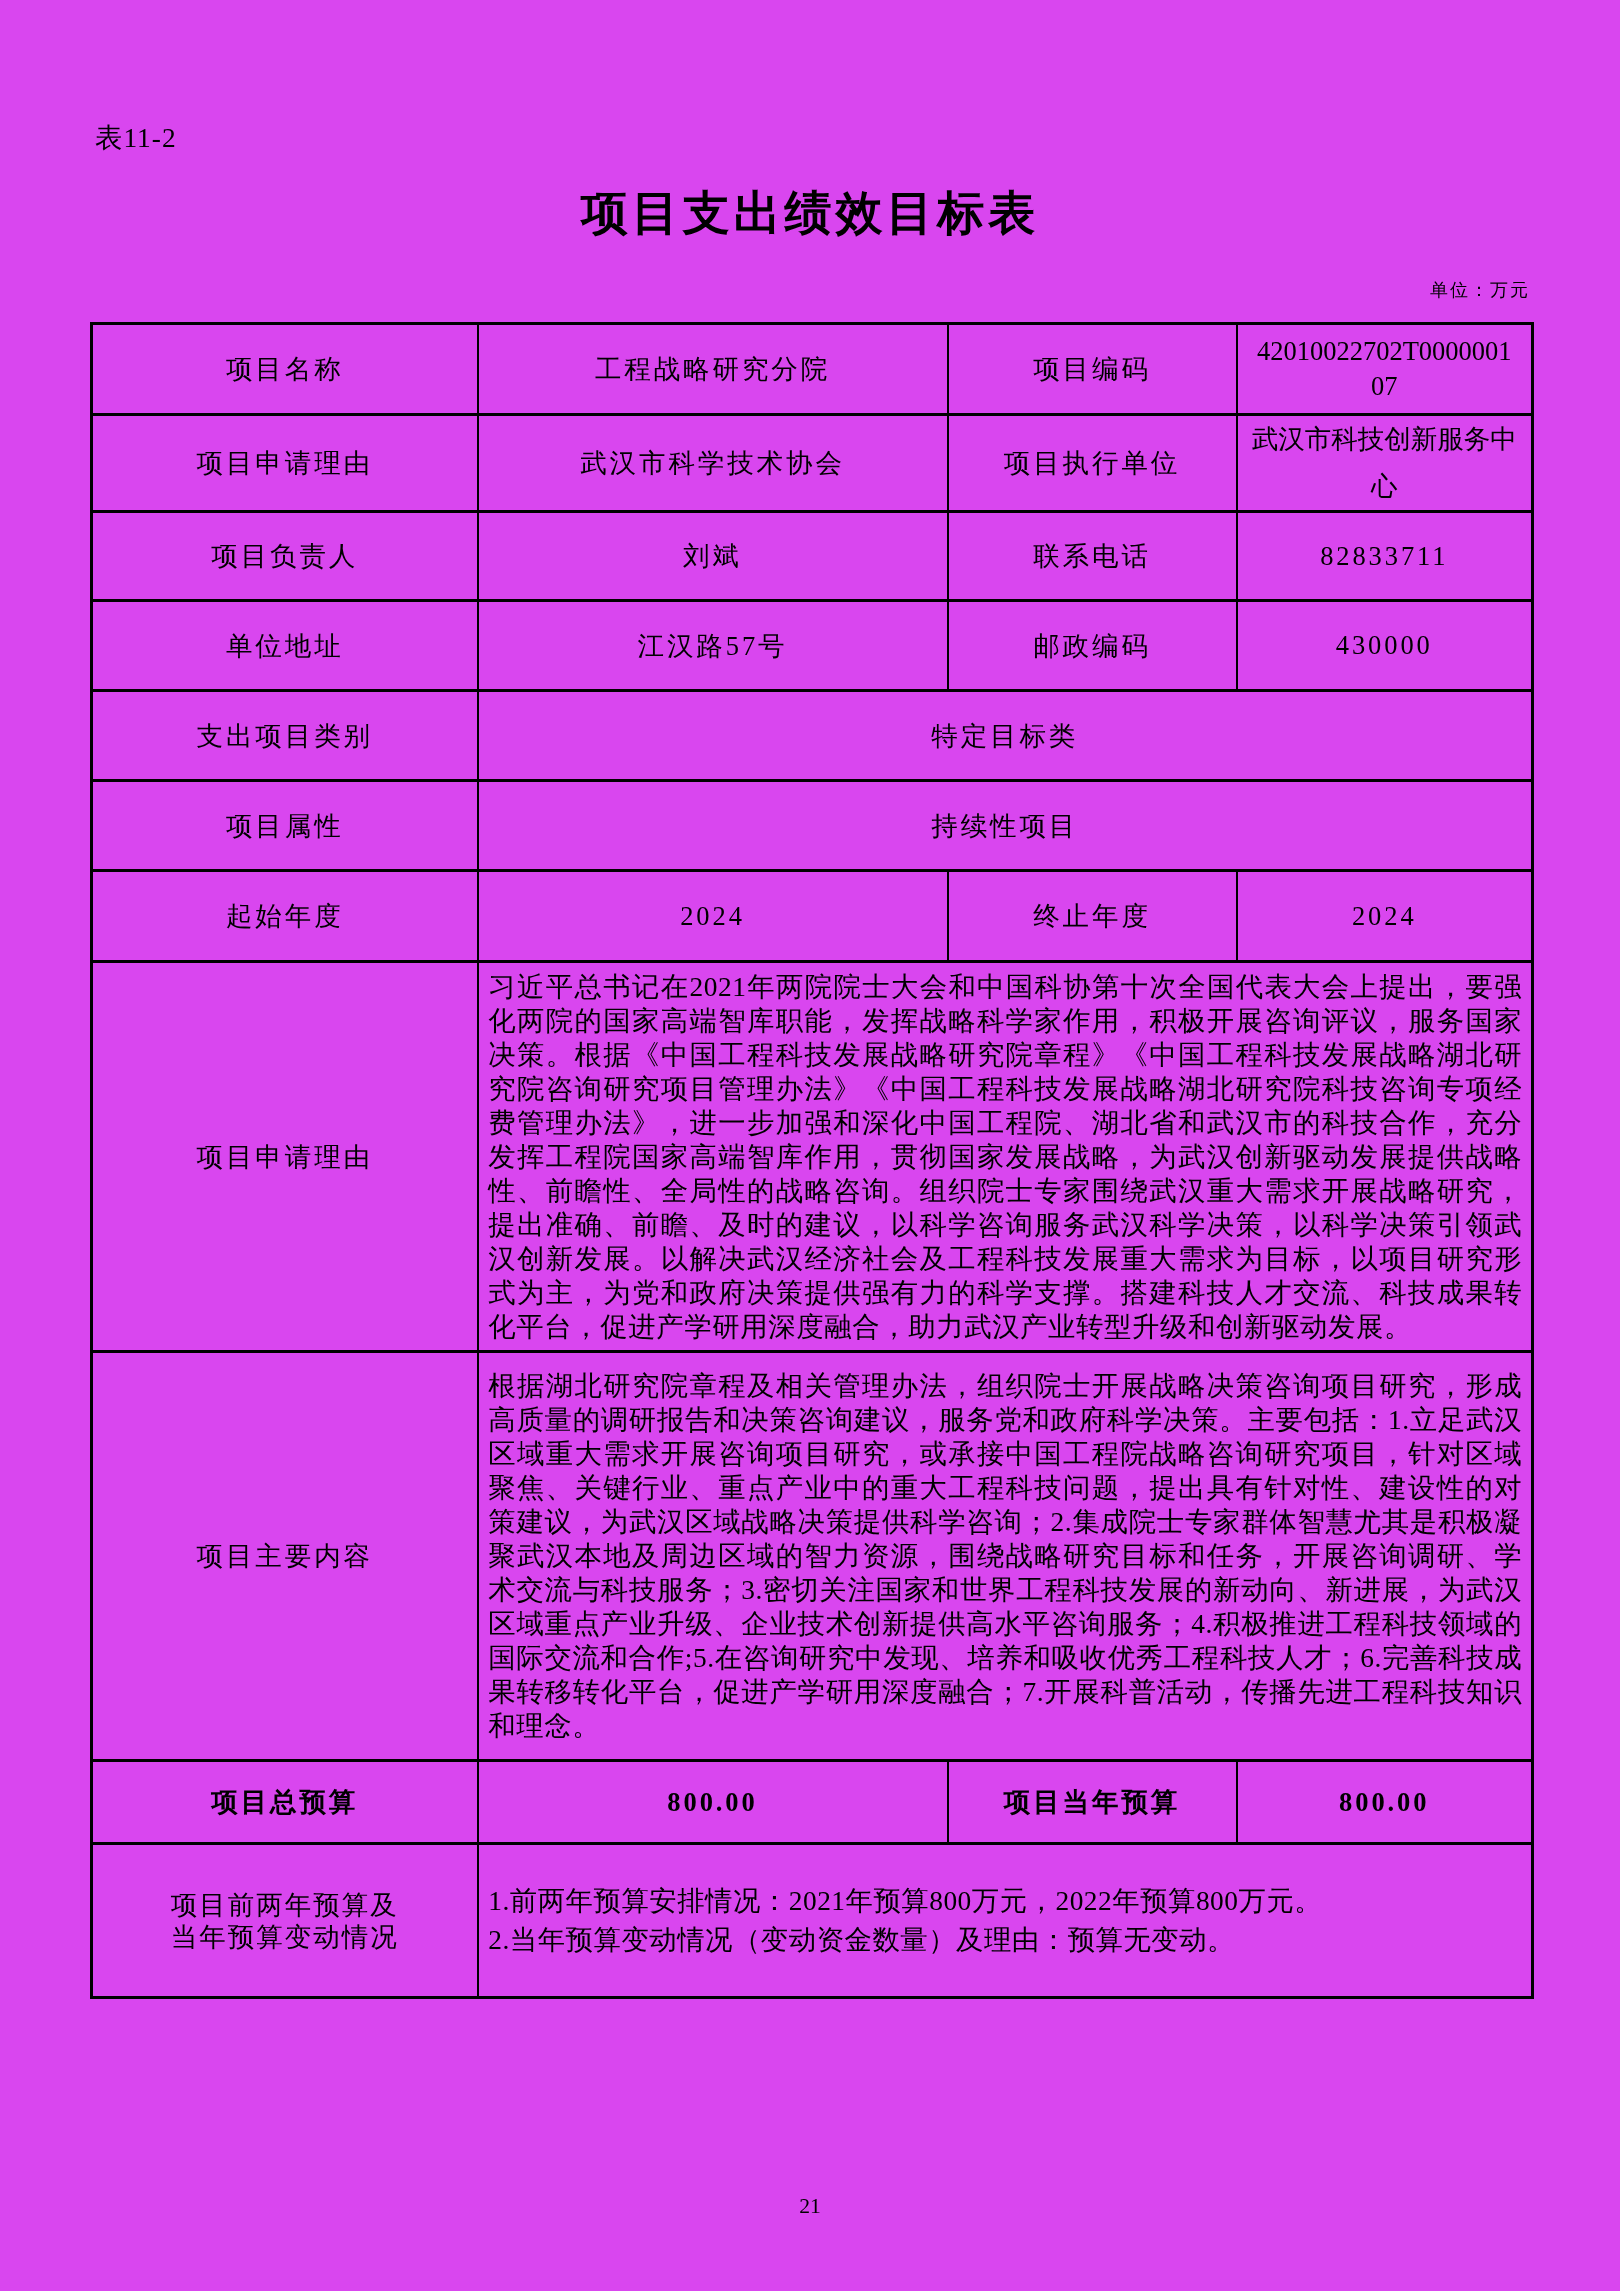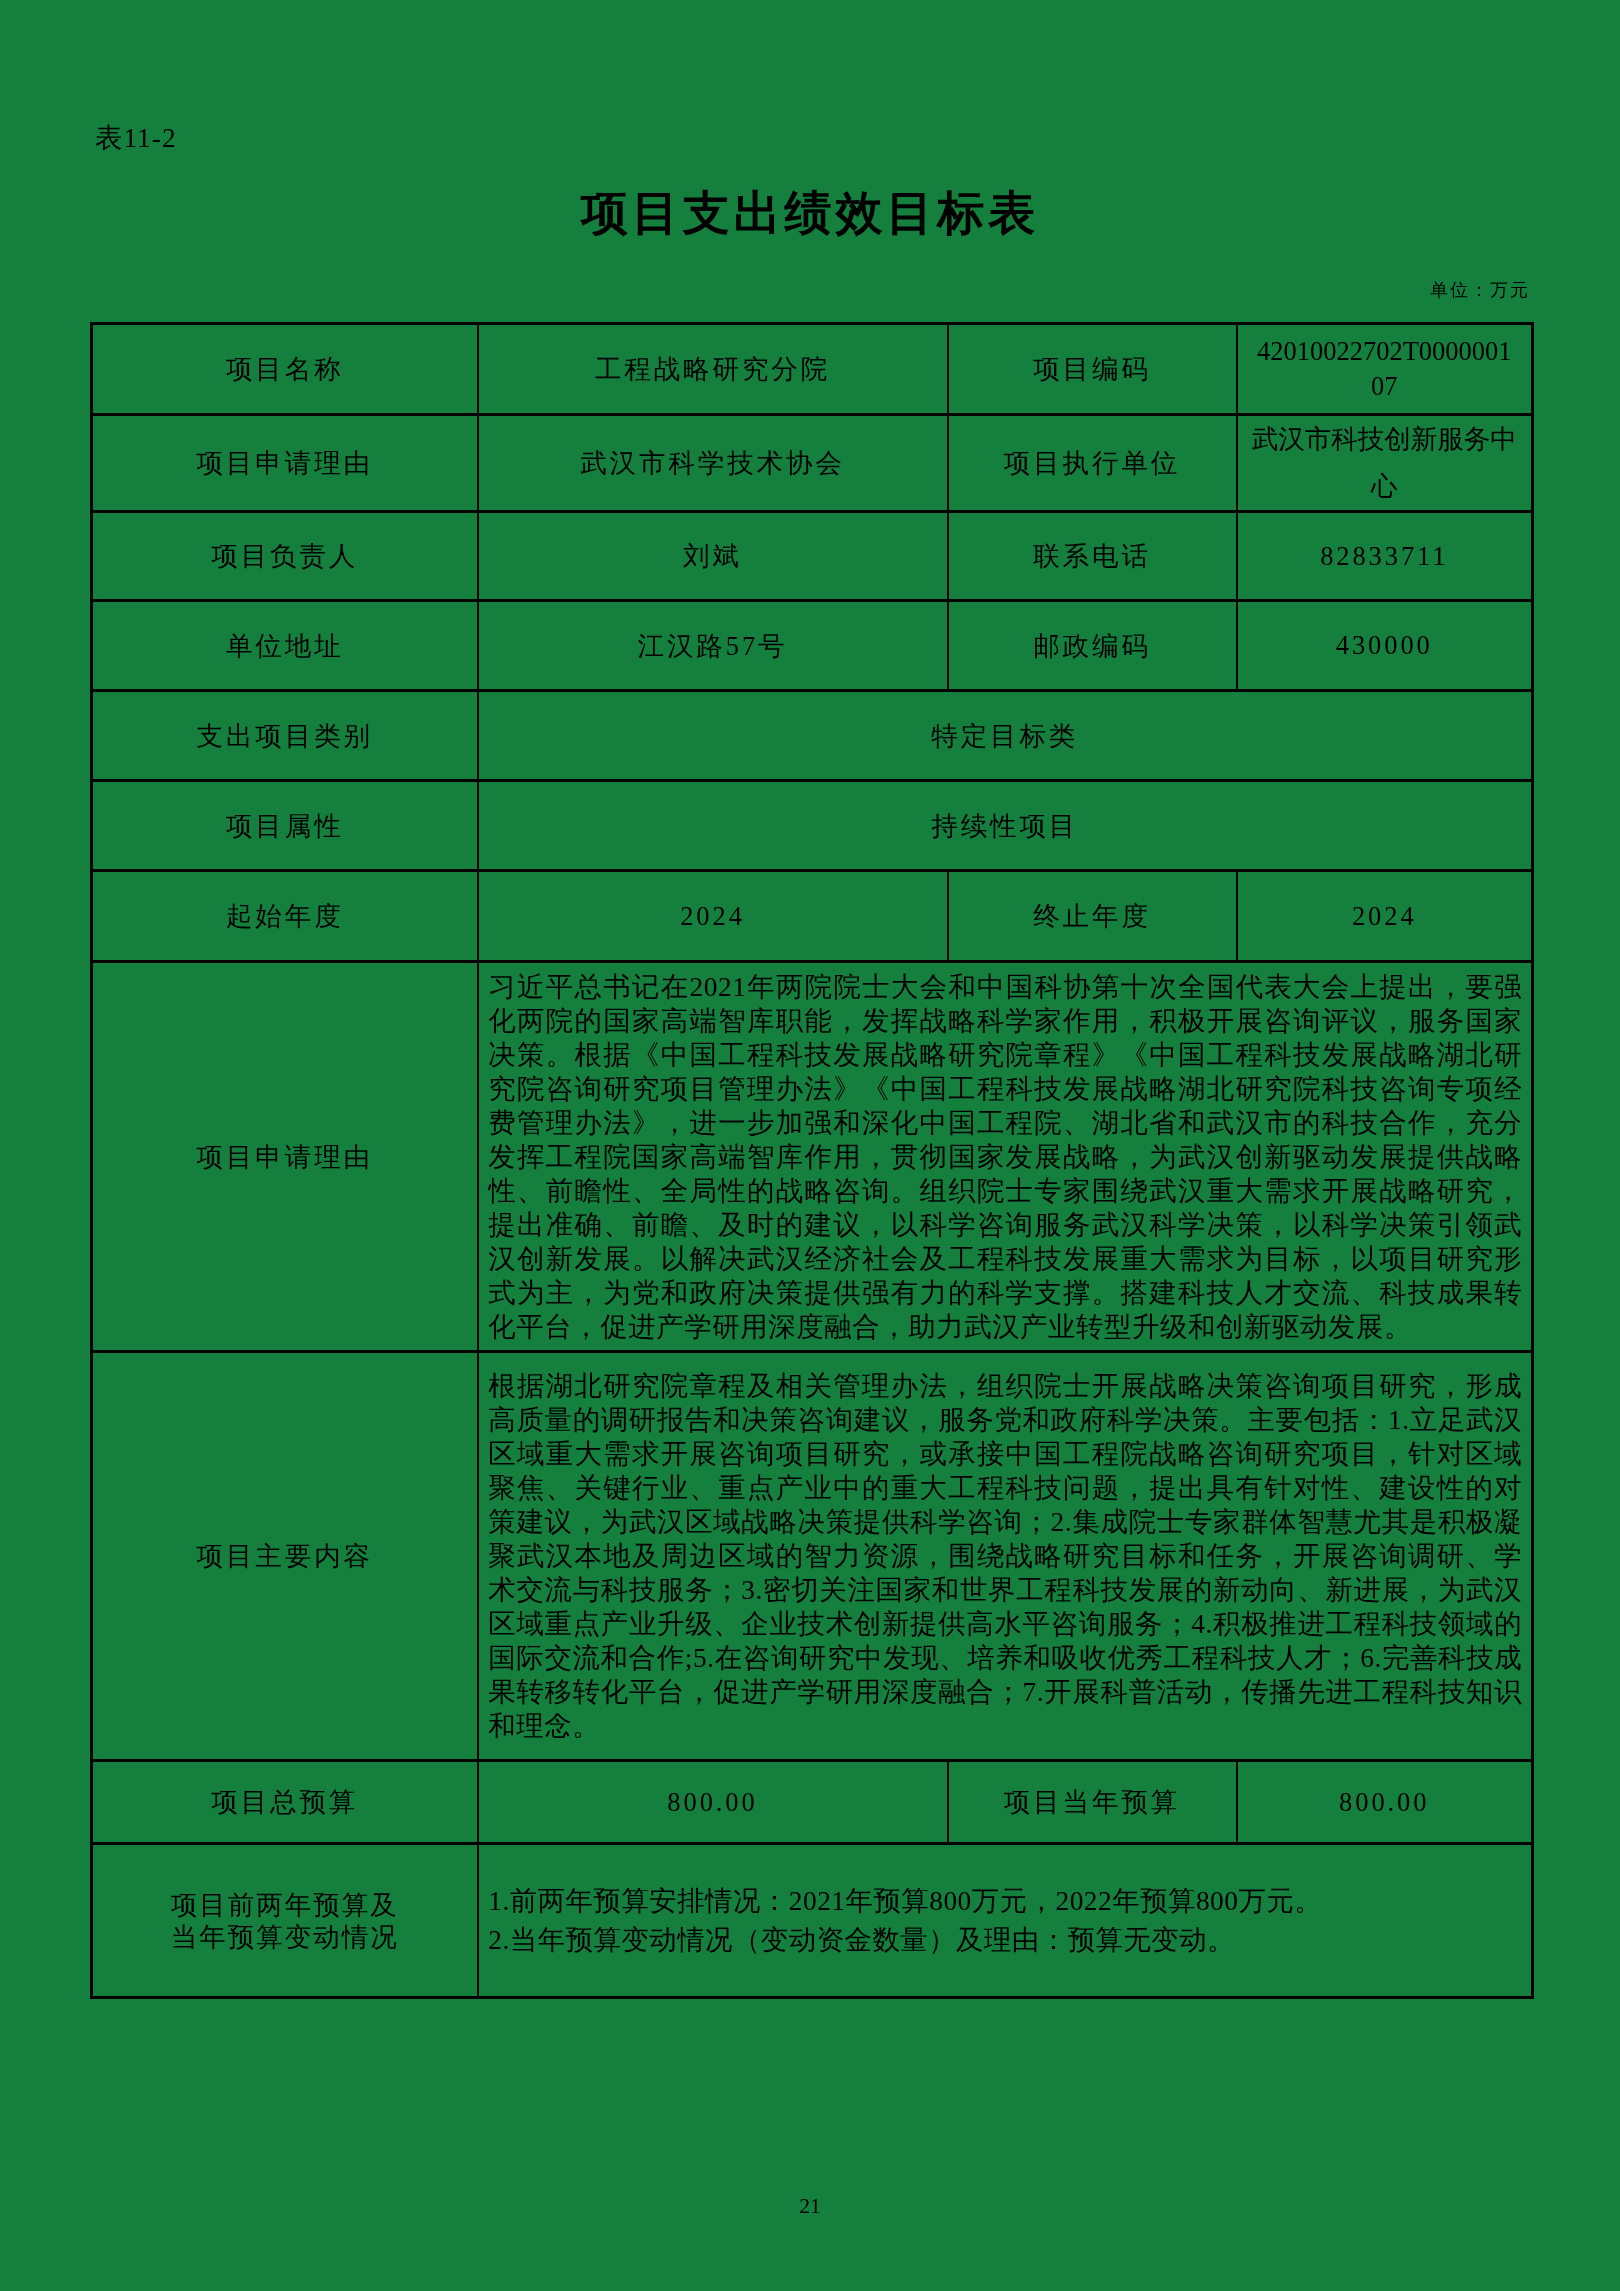--- a/index.html
+++ b/index.html
@@ -1,21 +1,21 @@
 <!DOCTYPE html>
 <html><head>
 <meta charset="utf-8">
 <style>
   html,body{margin:0;padding:0;}
   body{
     width:1620px;height:2292px;background:#ffffff;color:#000000;
     font-family:"Liberation Serif","DejaVu Serif",serif;
     -webkit-font-smoothing:antialiased;
   }
-  .page{position:relative;width:1620px;height:2292px;background:#15803d;overflow:hidden;}
+  .page{position:relative;width:1620px;height:2292px;background:#d946ef;overflow:hidden;}
 
   .doc-label{position:absolute;left:95px;top:120px;font-size:27.4px;letter-spacing:1px;}
   .doc-title{
     position:absolute;left:0;top:182px;width:100%;text-align:center;
     font-size:47px;font-weight:bold;letter-spacing:3.9px;
   }
   .unit-note{position:absolute;right:90px;top:278px;font-size:18px;letter-spacing:2px;}
 
   table.main{
     position:absolute;left:90px;top:322px;width:1442px;
@@ -27,21 +27,21 @@
     border-top:3.9px solid #000;border-bottom:3.9px solid #000;
     text-align:center;vertical-align:middle;
     font-size:26.5px;letter-spacing:2.9px;
     padding:2px 7.8px;overflow:hidden;
   }
   tr.r-basic{height:91px;}
   tr.r-basic3{height:89px;}
   tr.r-span{height:90px;}
   tr.r-reason{height:390px;}
   tr.r-content{height:409px;}
-  tr.r-budget{height:83px;}
+  tr.r-budget{height:83px;font-weight:bold;}
   tr.r-history{height:154px;}
 
   td.cell-code{letter-spacing:0;padding:0 15.7px;word-break:break-all;line-height:35px;}
   td.cell-exec{letter-spacing:0;padding:0 11px;line-height:47px;}
 
   td.cell-paragraph{
     text-align:justify;letter-spacing:0.6px;
     font-size:27.4px;line-height:34px;
     padding:4.9px 8.8px 4.9px 9.8px;word-break:break-all;
   }

